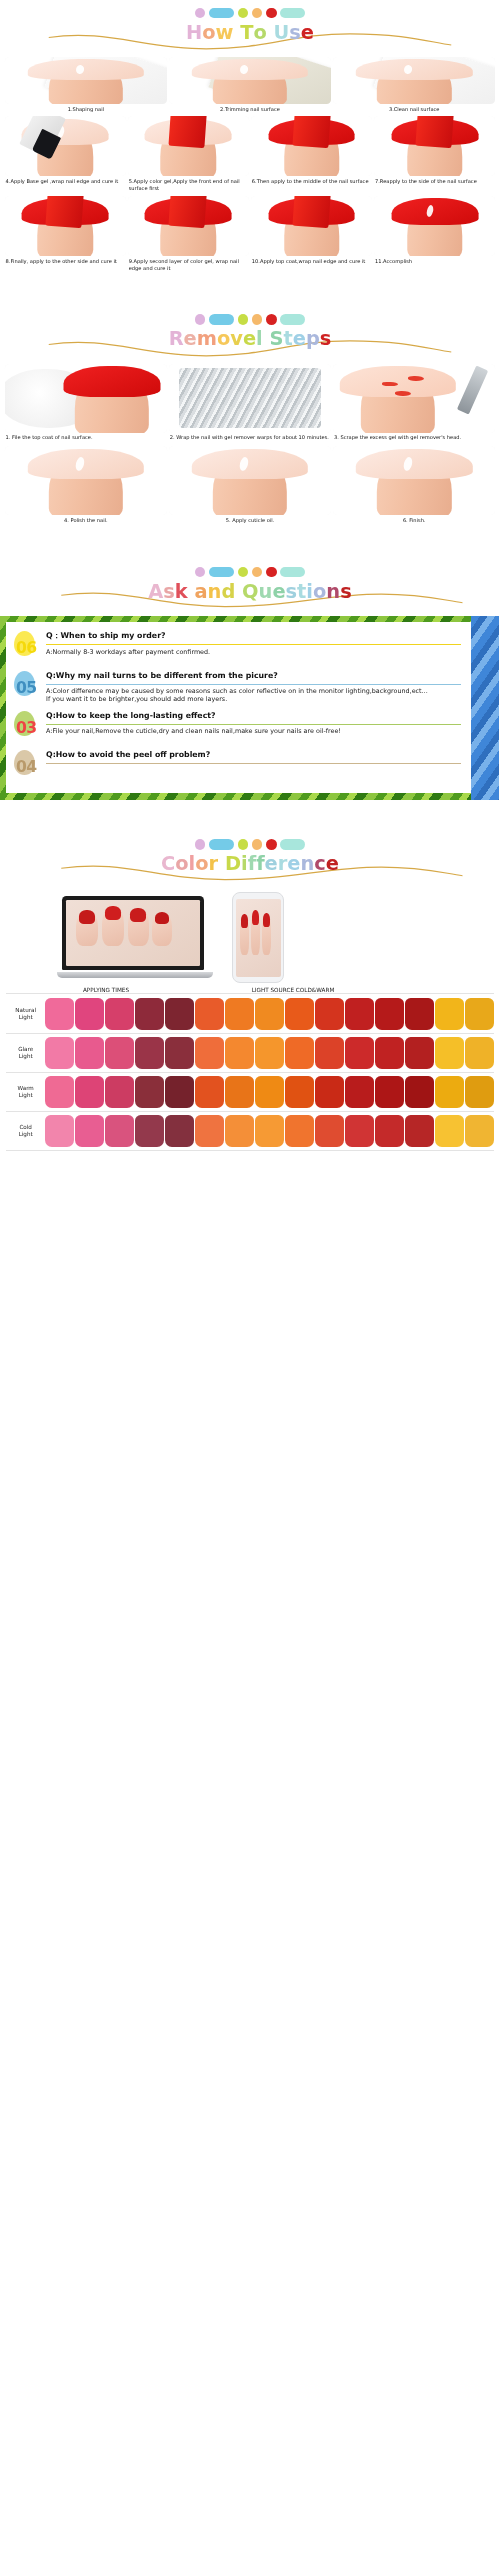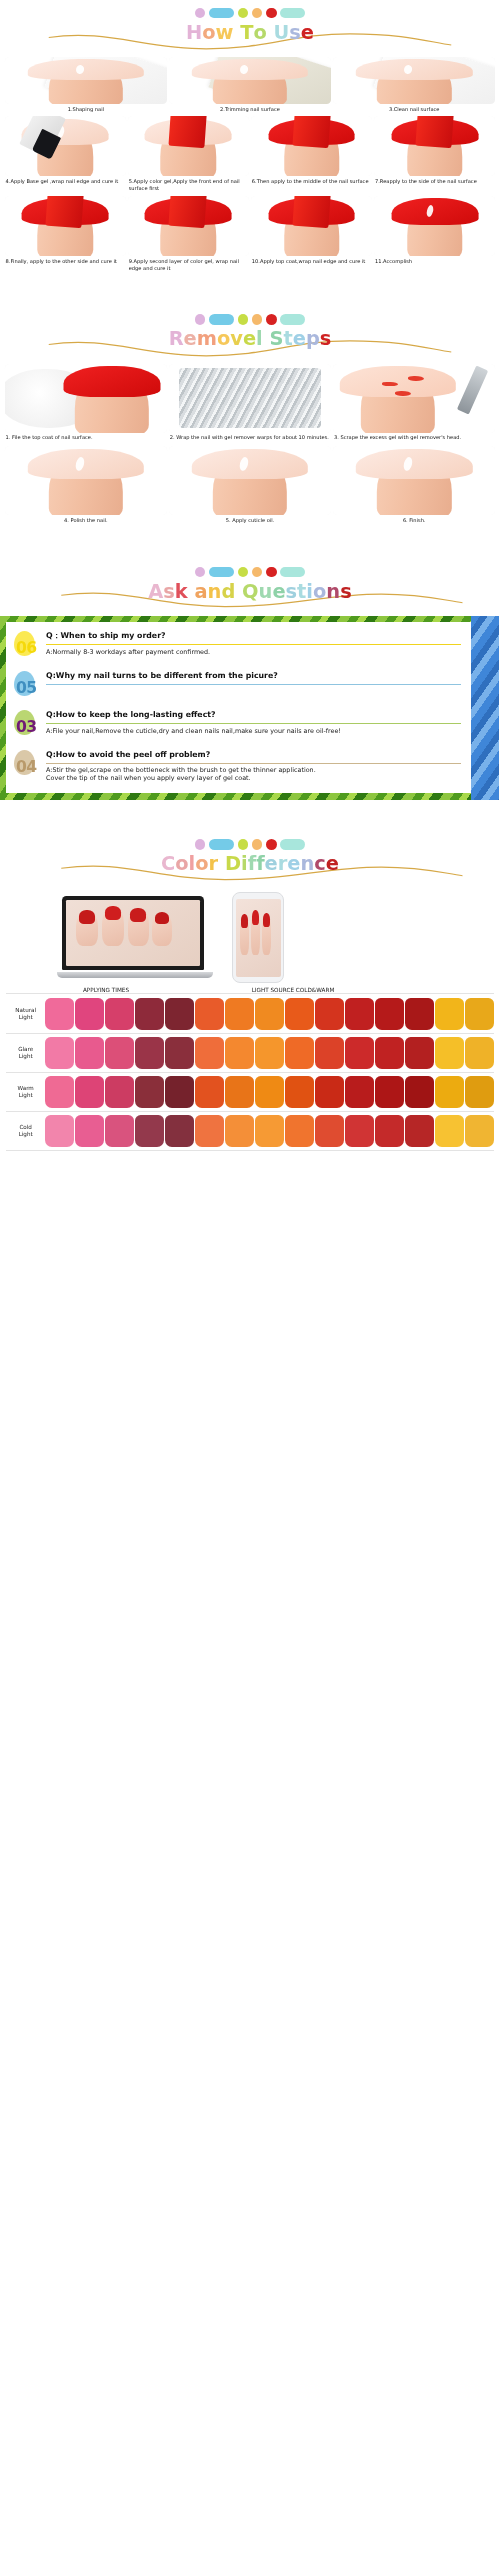--- a/index.html
+++ b/index.html
@@ -501,45 +501,45 @@
         </div>
 
         <div class="faq-item">
           <div class="badge">
             <span class="blob" style="background:#86c8e8"></span>
             <span class="num" style="color:#3f8fc0">05</span>
           </div>
           <div class="qa">
             <div class="q-text">Q:Why my nail turns to be different from the picure?</div>
             <div class="q-rule" style="background:#8fc4e0"></div>
+            <div class="a-text">A:Color difference may be caused by some reasons such as color reflective on in the monitor lighting,background,ect...
+If you want it to be brighter,you should add more layers.</div>
           </div>
         </div>
 
         <div class="faq-item">
           <div class="badge">
             <span class="blob" style="background:#b6d46a"></span>
-            <span class="num" style="color:#701a75">03</span>
+            <span class="num" style="color:#ef4444">03</span>
           </div>
           <div class="qa">
             <div class="q-text">Q:How to keep the long-lasting effect?</div>
             <div class="q-rule" style="background:#a9cb63"></div>
             <div class="a-text">A:File your nail,Remove the cuticle,dry and clean nails nail,make sure your nails are oil-free!</div>
           </div>
         </div>
 
         <div class="faq-item">
           <div class="badge">
             <span class="blob" style="background:#d8c5a3"></span>
             <span class="num" style="color:#b99a6b">04</span>
           </div>
           <div class="qa">
             <div class="q-text">Q:How to avoid the peel off problem?</div>
             <div class="q-rule" style="background:#cbb68f"></div>
-            <div class="a-text">A:Stir the gel,scrape on the bottleneck with the brush to get the thinner application.
-Cover the tip of the nail when you apply every layer of gel coat.</div>
           </div>
         </div>
 
       </div>
     </div>
   </div>
 
   <div class="spacer" style="height:32px"></div>
 
   <div class="sec-head">

